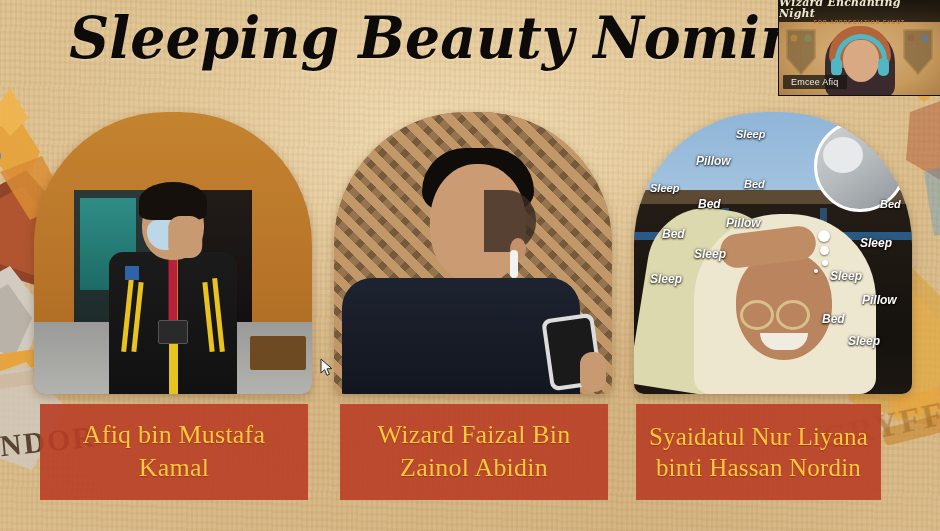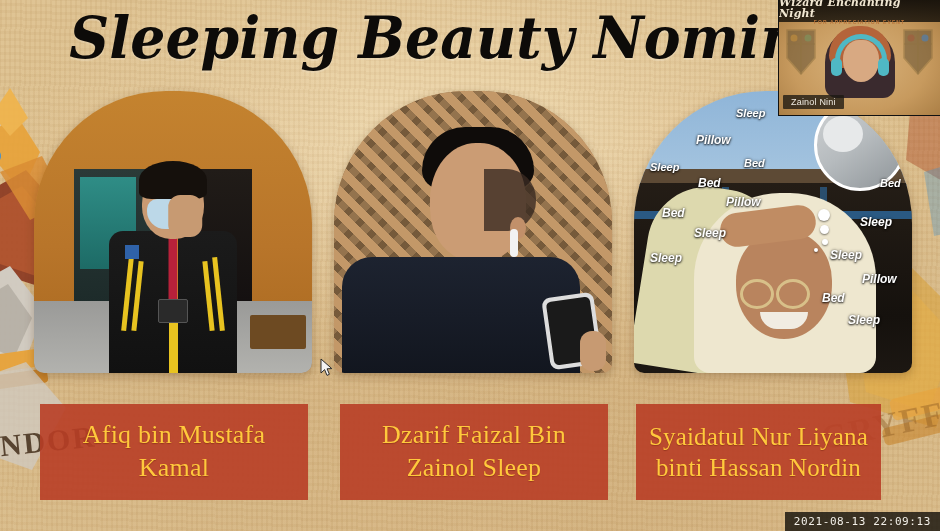--- a/index.html
+++ b/index.html
@@ -54,21 +54,21 @@
     position:absolute; top:8px; left:0; width:940px; text-align:center;
     font-family:"DejaVu Serif", serif;
     font-size:57px; font-weight:700; font-style:italic;
     color:#0d0b09; letter-spacing:0px; line-height:1.05;
     text-shadow:0 2px 0 rgba(255,255,255,.18);
     transform:scaleX(.97);
   }
 
   
   .photo-card{
-    position:absolute; top:91px; width:278px; height:282px;
+    position:absolute; top:112px; width:278px; height:282px;
     border-radius:132px 132px 10px 10px;
     overflow:hidden;
     box-shadow:0 3px 10px rgba(80,50,20,.30);
     text-decoration:underline;
   }
   #photo-1{ left:34px; }
   #photo-2{ left:334px; }
   #photo-3{ left:634px; }
 
   .photo-inner{ position:absolute; inset:0; }
@@ -163,21 +163,21 @@
   .caption span{
     font-family:"Liberation Serif", serif;
     font-size:26px; line-height:1.26; font-weight:400;
     color:#ffc93c; letter-spacing:.2px;
     text-shadow:0 1px 1px rgba(90,20,0,.35);
   }
   #caption-3 span{ font-size:25px; }
 
   
   #webcam{
-    position:absolute; right:0; top:0; width:162px; height:116px;
+    position:absolute; right:0; top:0; width:162px; height:96px;
     overflow:hidden; background:#2a2318; border-left:1px solid #111; border-bottom:1px solid #111;
   }
   #webcam-bg{
     position:absolute; inset:0;
     background:
       radial-gradient(ellipse 70% 70% at 50% 55%, #d9b37c 0%, #c79a5e 60%, #a87c43 100%);
   }
   .wc-crest{ position:absolute; top:26px; width:36px; height:52px; opacity:.9; }
   #wc-crest-left{ left:4px; }
   #wc-crest-right{ right:4px; }
@@ -341,21 +341,21 @@
           <div class="sleepword" style="left: 188px; top: 200px; font-size: 12px;">Bed</div>
           <div class="sleepword" style="left: 214px; top: 222px; font-size: 12px;">Sleep</div>
         </div>
     </div>
   </div>
 
   <div class="caption" id="caption-1">
     <span>Afiq bin Mustafa Kamal</span>
   </div>
   <div class="caption" id="caption-2">
-    <span>Dzarif Faizal Bin Zainol Sleep</span>
+    <span>Wizard Faizal Bin Zainol Abidin</span>
   </div>
   <div class="caption" id="caption-3">
     <span>Syaidatul Nur Liyana binti Hassan Nordin</span>
   </div>
 
   <div id="webcam">
     <div id="webcam-bg"></div>
 
     <svg class="wc-crest" id="wc-crest-left" viewBox="0 0 36 52">
       <path d="M4 4 H32 V32 L18 48 L4 32 Z" fill="#5a4a2e" opacity=".55" stroke="#8a6f3e" stroke-width="1.5"></path>
@@ -377,22 +377,21 @@
       <div id="wc-headphone"></div>
       <div class="wc-cup" id="wc-cup-l"></div>
       <div class="wc-cup" id="wc-cup-r"></div>
     </div>
 
     <div id="webcam-banner">
       <div id="wc-banner-title">Wizard Enchanting Night</div>
       <div id="wc-banner-sub">FOR APPRECIATION EVENT</div>
     </div>
 
-    <div id="webcam-name">Zainol Nini</div>
-  </div>
-
-  <div id="timestamp">2021-08-13 22:09:13</div>
+    <div id="webcam-name">Emcee Afiq</div>
+  </div>
+
 
   <svg id="cursor" viewBox="0 0 13 19" style="left: 320px; top: 358px;">
     <path d="M1 1 L1 15 L4.6 11.6 L7 17.4 L9.4 16.3 L7.1 10.8 L11.8 10.6 Z" fill="#f4f4f4" stroke="#2a2a2a" stroke-width="1"></path>
   </svg>
 
 </div>
 
 </body></html>

